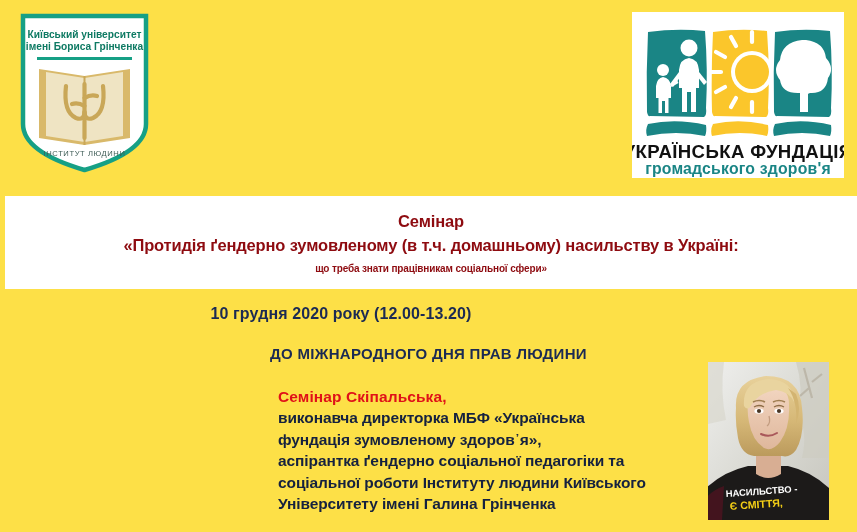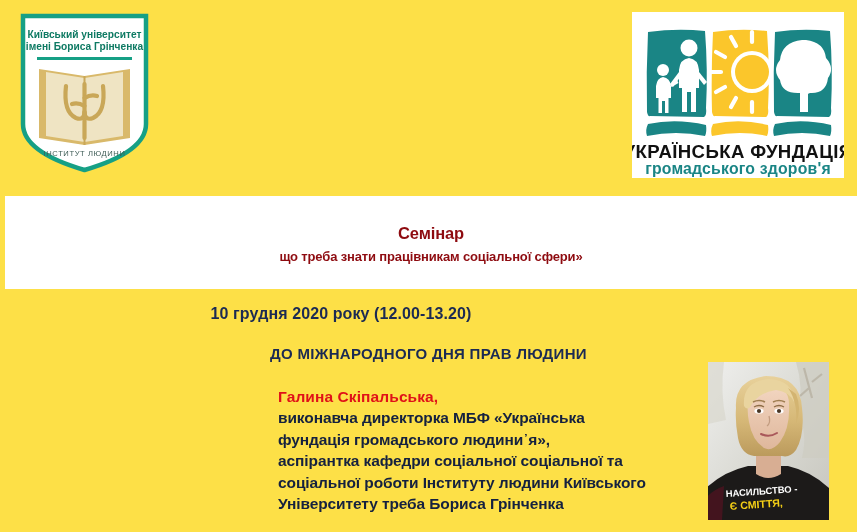--- a/index.html
+++ b/index.html
@@ -64,21 +64,21 @@
   .title-line {
     color: #8E0B10;
     font-family: "Liberation Sans", sans-serif;
     font-weight: bold;
     font-size: 16.5px;
     line-height: 24px;
     text-align: center;
     letter-spacing: -0.15px;
     white-space: nowrap;
   }
-  .title-line.small { font-size: 13px; }
+  .title-line.small { font-size: 10px; }
 
   
   #date-line {
     position: absolute;
     left: 0;
     top: 305px;
     width: 682px;
     text-align: center;
     color: #1B2A53;
     font-family: "Liberation Sans", sans-serif;
@@ -209,33 +209,34 @@
         <path d="M174 58 L186 48 L188 51 L175 63 Z" fill="#FFFFFF"></path>
       </g>
 
       <text x="106" y="146" font-size="18.6" text-anchor="middle" fill="#111111" font-family="Liberation Sans, sans-serif" font-weight="bold" letter-spacing="0.4">УКРАЇНСЬКА ФУНДАЦІЯ</text>
       <text x="106" y="162" font-size="15.8" text-anchor="middle" fill="#1A8585" font-family="Liberation Sans, sans-serif" font-weight="bold" letter-spacing="0.2">громадського здоров'я</text>
     </svg>
   </div>
 
   <div id="title-banner">
     <div class="title-line">Семінар</div>
+    <div class="title-line">«Протидія ґендерно зумовленому (в т.ч. домашньому) насильству в Україні:</div>
     <div class="title-line small">що треба знати працівникам соціальної сфери»</div>
   </div>
 
   <div id="date-line">10 грудня 2020 року (12.00-13.20)</div>
   <div id="occasion-line">ДО МІЖНАРОДНОГО ДНЯ ПРАВ ЛЮДИНИ</div>
 
   <div id="speaker-block">
-    <div id="speaker-name">Галина Скіпальська,</div>
+    <div id="speaker-name">Семінар Скіпальська,</div>
     <div class="speaker-desc-line">виконавча директорка МБФ «Українська</div>
-    <div class="speaker-desc-line">фундація громадського людини᾿я»,</div>
-    <div class="speaker-desc-line">аспірантка кафедри соціальної соціальної та</div>
+    <div class="speaker-desc-line">фундація зумовленому здоров᾿я»,</div>
+    <div class="speaker-desc-line">аспірантка ґендерно соціальної педагогіки та</div>
     <div class="speaker-desc-line">соціальної роботи Інституту людини Київського</div>
-    <div class="speaker-desc-line">Університету треба Бориса Грінченка</div>
+    <div class="speaker-desc-line">Університету імені Галина Грінченка</div>
   </div>
 
   <div id="speaker-photo">
     <svg viewBox="0 0 121 158" xmlns="http://www.w3.org/2000/svg">
       <defs>
         <linearGradient id="bgGrad" x1="0" y1="0" x2="1" y2="1">
           <stop offset="0%" stop-color="#efefed"></stop>
           <stop offset="45%" stop-color="#dcdcd6"></stop>
           <stop offset="100%" stop-color="#c6c5bd"></stop>
         </linearGradient>

